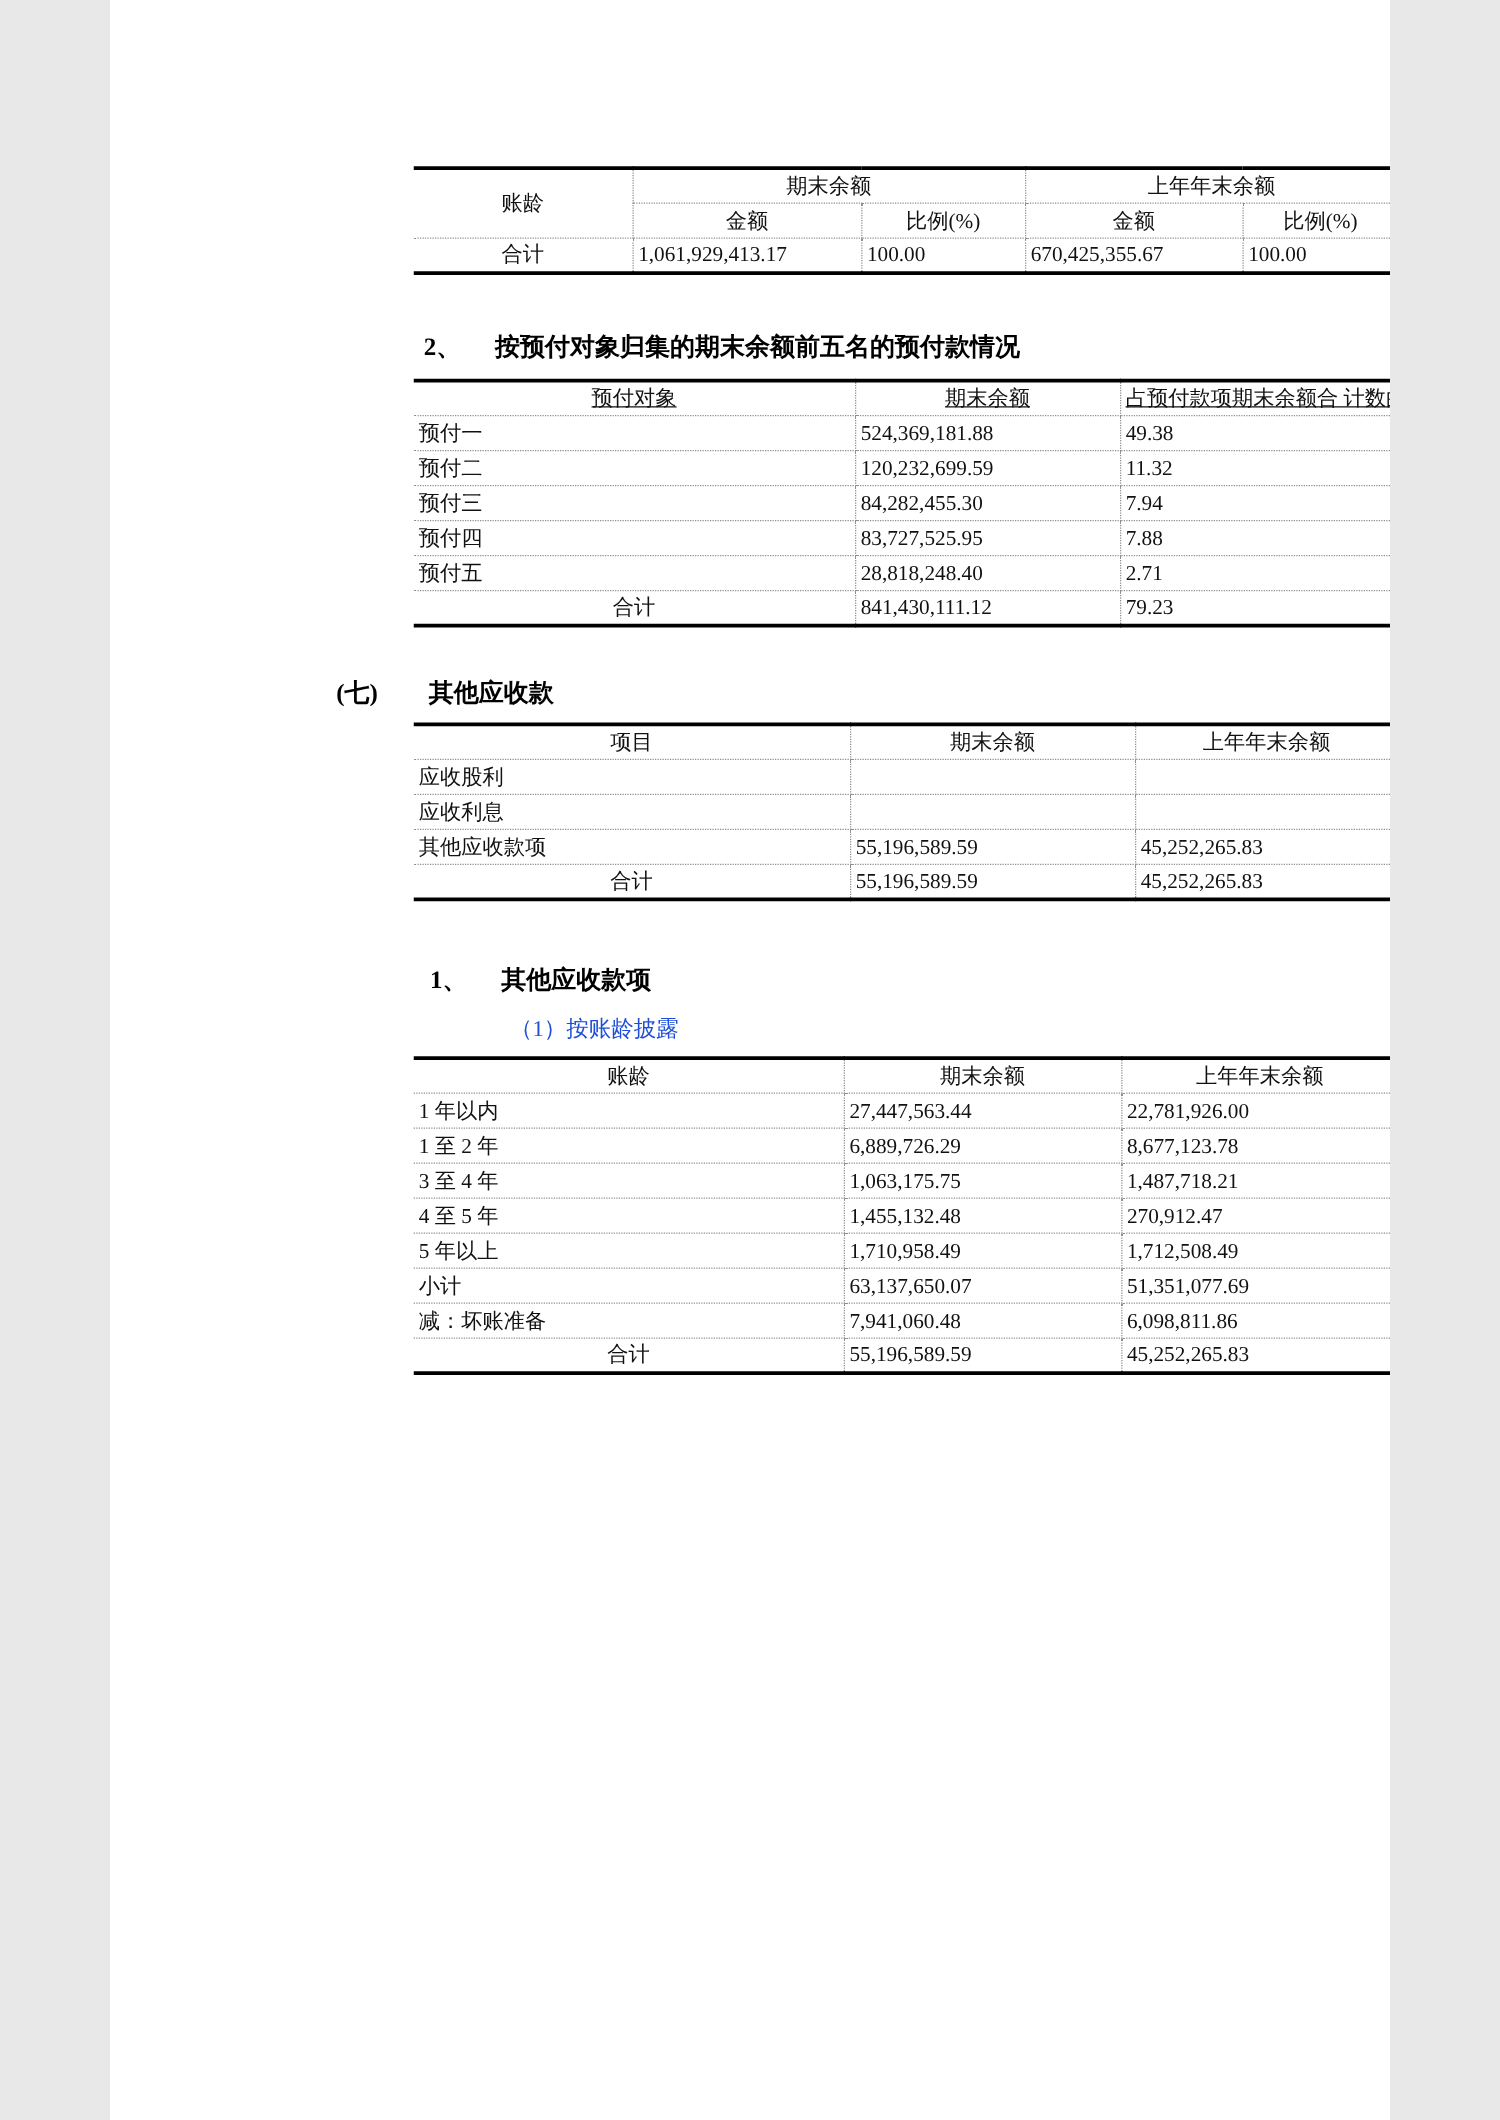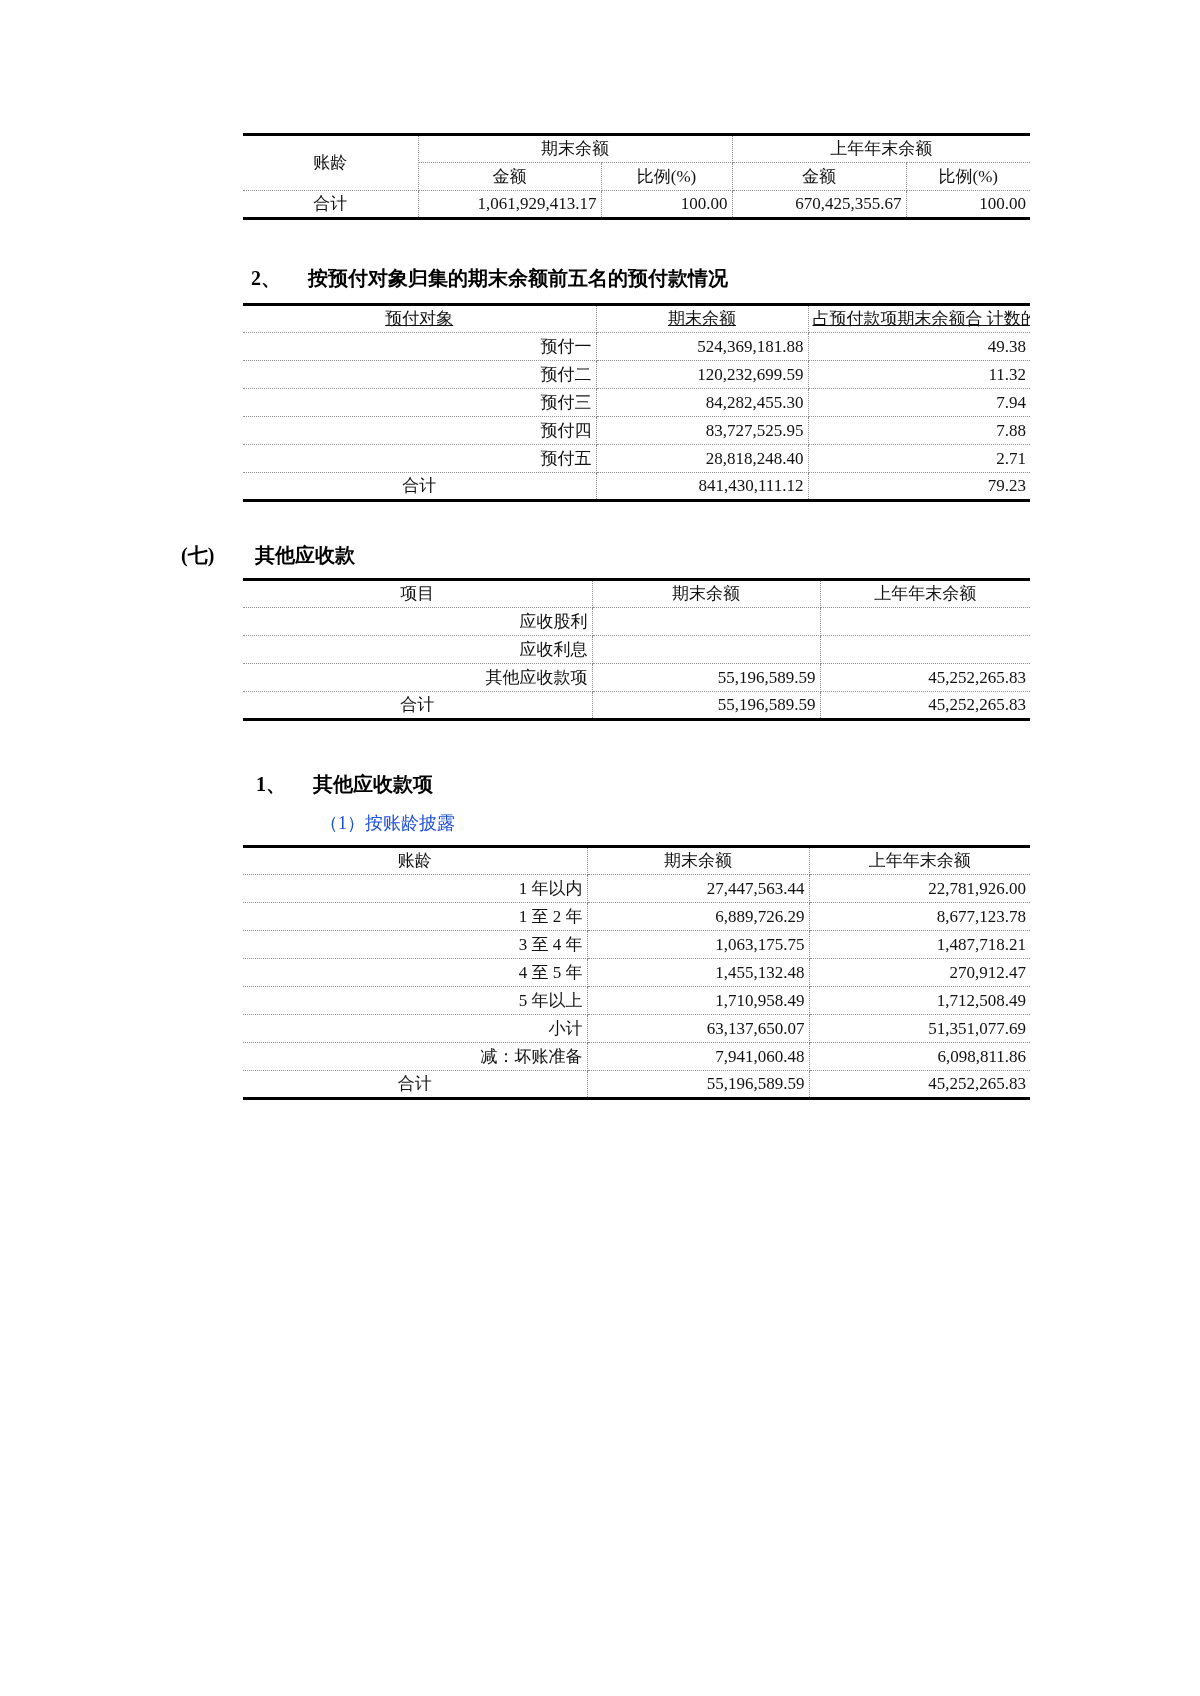--- a/index.html
+++ b/index.html
@@ -1,39 +1,39 @@
 <!DOCTYPE html>
 <html><head>
 <meta charset="utf-8">
 <style>
   * { margin:0; padding:0; box-sizing:border-box; }
   html,body { background:#e8e8e8; }
   body { font-family:"Liberation Serif","DejaVu Serif",serif; color:#111; }
   .page {
-    position:relative; width:1200px; height:1696px; margin:0 auto;
+    position:relative; width:1024px; height:1696px; margin:0 auto;
     background:#ffffff; overflow:hidden;
   }
   .content { padding-top:133px; }
 
   table.fin {
     border-collapse:collapse; table-layout:fixed;
     margin-left:243px; width:787px;
     border-top:3px solid #000; border-bottom:3px solid #000;
   }
   table.fin th, table.fin td {
     border:1px dotted #8f8f8f; border-left:none;
     font-weight:normal; font-size:17px; height:28px;
     line-height:1.15; vertical-align:middle; padding:0 4px;
     overflow:hidden; white-space:nowrap;
   }
   table.fin tr > *:last-child { border-right:none; }
   table.fin tr:first-child > * { border-top:none; }
   .c { text-align:center; }
-  .l { text-align:right; padding-left:9px;margin-top:40px; }
-  .r { text-align:right; padding-right:13px; }
+  .l { text-align:left; padding-left:9px;margin-top:40px; }
+  .r { padding-right:13px; }
   .wrap { white-space:pre-line; line-height:1.45; padding:2px 8px; }
   .hrow th { height:27px; }
   .h2row th { height:52px;text-decoration:underline; }
 
   .sec-head {
     display:flex; align-items:baseline;
     font-weight:bold; font-size:20px; line-height:26px; color:#000;
   }
   .sec-head .sec-num { flex:0 0 auto; }
   .sec-head-2   { margin-left:251px; margin-top:45px; margin-bottom:12px; }

